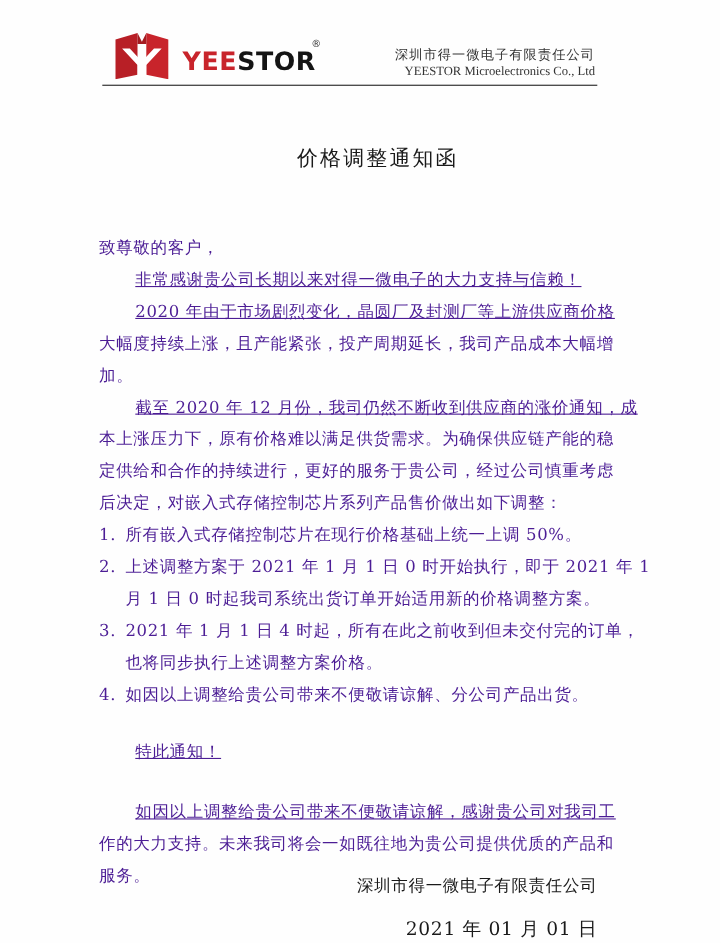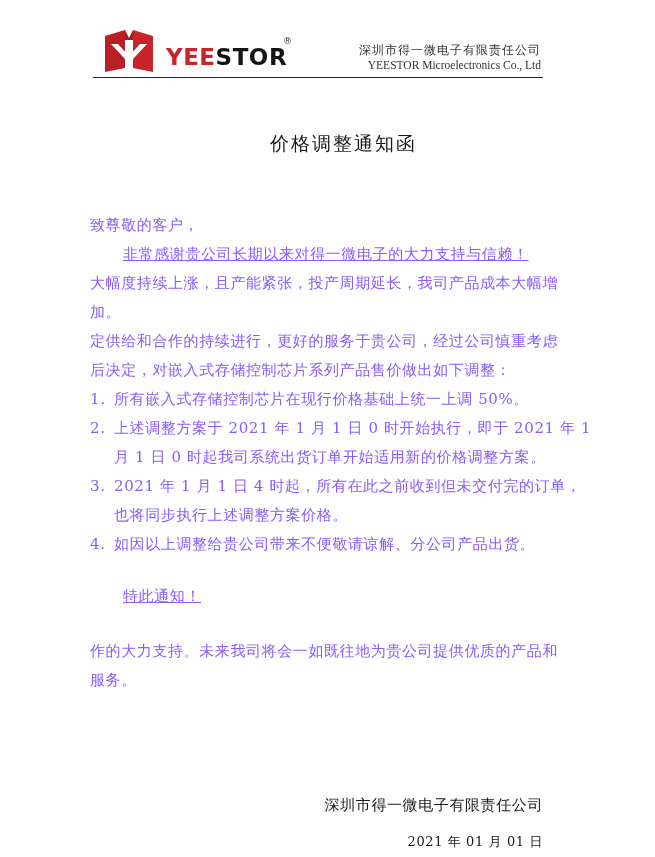--- a/index.html
+++ b/index.html
@@ -85,21 +85,21 @@
       color: #1a1a1a;
       padding-left: 16px;
     }
     
     .body {
       position: absolute;
       left: 90px; top: 211px;
       width: 456px;
       font-size: 15px;
       line-height: 29px;
-      color: #8b5cf6;
+      color: #4c1d95;
     }
     .line {
       display: block;
       height: 29px;
       white-space: nowrap;
       letter-spacing: 0.6px;
     }
     .indent { padding-left: 33px; text-decoration: underline; }
     .item {
       display: block;
@@ -123,21 +123,21 @@
       top: 796px;
       font-size: 15px;
       letter-spacing: 0.6px;
       text-align: right;
       white-space: nowrap;
     }
     .date {
       position: absolute;
       right: 112px;
       top: 833px;
-      font-size: 13px;
+      font-size: 17px;
       letter-spacing: 0.6px;
       text-align: left;
       white-space: nowrap;
     }
   </style>
 </head>
 <body>
 
 <div class="page">
 
@@ -164,25 +164,28 @@
   <div class="title">价格调整通知函</div>
 
   <div class="body">
     <span class="line">致尊敬的客户，</span>
 
     <div>
       <span class="line indent">非常感谢贵公司长期以来对得一微电子的大力支持与信赖！</span>
     </div>
 
     <div>
+      <span class="line indent">2020 年由于市场剧烈变化，晶圆厂及封测厂等上游供应商价格</span>
       <span class="line">大幅度持续上涨，且产能紧张，投产周期延长，我司产品成本大幅增</span>
       <span class="line">加。</span>
     </div>
 
     <div>
+      <span class="line indent">截至 2020 年 12 月份，我司仍然不断收到供应商的涨价通知，成</span>
+      <span class="line">本上涨压力下，原有价格难以满足供货需求。为确保供应链产能的稳</span>
       <span class="line">定供给和合作的持续进行，更好的服务于贵公司，经过公司慎重考虑</span>
       <span class="line">后决定，对嵌入式存储控制芯片系列产品售价做出如下调整：</span>
     </div>
 
     <div>
       <div class="item">
         <span class="num">1.</span>
         <span class="txt">所有嵌入式存储控制芯片在现行价格基础上统一上调 50%。</span>
       </div>
       <div class="item">
@@ -199,20 +202,21 @@
         <span class="num">4.</span>
         <span class="txt">如因以上调整给贵公司带来不便敬请谅解、分公司产品出货。</span>
       </div>
     </div>
 
     <span class="spacer" style="height:23px"></span>
     <span class="line indent">特此通知！</span>
     <span class="spacer" style="height:26px"></span>
 
     <div>
+      <span class="line indent">如因以上调整给贵公司带来不便敬请谅解，感谢贵公司对我司工</span>
       <span class="line">作的大力支持。未来我司将会一如既往地为贵公司提供优质的产品和</span>
       <span class="line">服务。</span>
     </div>
   </div>
 
   <div class="signature">深圳市得一微电子有限责任公司</div>
   <div class="date">2021 年 01 月 01 日</div>
 
 </div>
 

